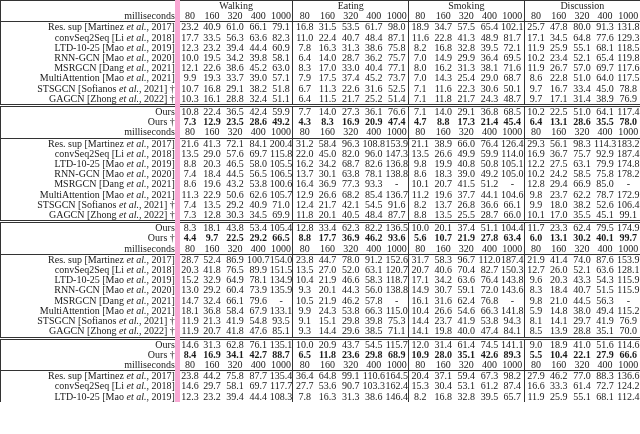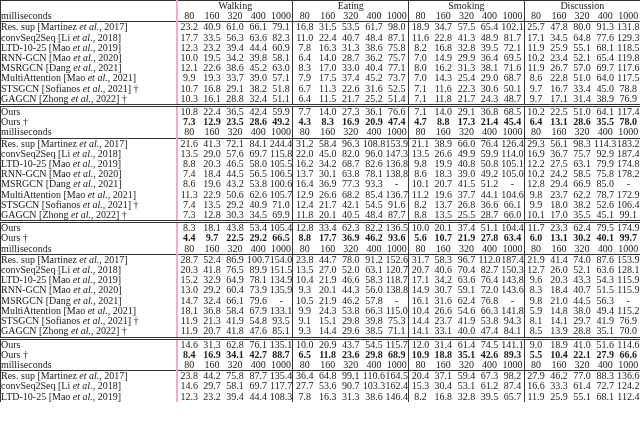--- a/index.html
+++ b/index.html
@@ -7,21 +7,21 @@
   table { border-collapse:collapse; width:640px; table-layout:fixed; font-size:10px; line-height:10.2px; }
   td, th { padding:0; text-align:center; white-space:nowrap; font-weight:normal; }
   col.method { width:176px; }
   col.v { width:23.04px; }
   .blk-top td { border-top:1px solid #333; }
   .hdr-row td { border-bottom:1px solid #333; }
   .ours-row td { border-top:1px solid #333; }
   .ours-row.dbl td { border-top:3px double #333; }
   .bold td { font-weight:bold; }
   .bold td.m { font-weight:normal;margin-top:35px; }
-  td.m { text-align:left; border-left:1px solid #333; border-right:2px solid #f9a8d4; }
+  td.m { text-align:right; border-left:1px solid #333; border-right:5px solid #f9a8d4; }
   td.sep { border-right:1px solid #333; }
   .act { text-align:center; }
   i { }
 </style>
 </head>
 <body>
 
 <table id="results-table">
   <colgroup>
     <col class="method">
@@ -329,21 +329,21 @@
         <td>320</td>
         <td>400</td>
         <td>1000</td>
       </tr>
       <tr class="">
         <td class="m">Res. sup  [Martinez <i>et al.</i>, 2017]</td>
         <td>21.6</td>
         <td>41.3</td>
         <td>72.1</td>
         <td>84.1</td>
-        <td class="sep">244.4</td>
+        <td class="sep">200.4</td>
         <td>31.2</td>
         <td>58.4</td>
         <td>96.3</td>
         <td>108.8</td>
         <td class="sep">153.9</td>
         <td>21.1</td>
         <td>38.9</td>
         <td>66.0</td>
         <td>76.4</td>
         <td class="sep">126.4</td>
@@ -750,21 +750,21 @@
         <td>20.7</td>
         <td>41.8</td>
         <td>47.6</td>
         <td class="sep">85.1</td>
         <td>9.3</td>
         <td>14.4</td>
         <td>29.6</td>
         <td>38.5</td>
         <td class="sep">71.1</td>
         <td>14.1</td>
-        <td>33.1</td>
+        <td>19.8</td>
         <td>40.0</td>
         <td>47.4</td>
         <td class="sep">84.1</td>
         <td>8.5</td>
         <td>13.9</td>
         <td>28.8</td>
         <td>35.1</td>
         <td>70.0</td>
       </tr>
       <tr class="ours-row dbl">
@@ -796,21 +796,21 @@
         <td>16.9</td>
         <td>34.1</td>
         <td>42.7</td>
         <td class="sep">88.7</td>
         <td>6.5</td>
         <td>11.8</td>
         <td>23.6</td>
         <td>29.8</td>
         <td class="sep">68.9</td>
         <td>10.9</td>
-        <td>18.8</td>
+        <td>28.0</td>
         <td>35.1</td>
         <td>42.6</td>
         <td class="sep">89.3</td>
         <td>5.5</td>
         <td>10.4</td>
         <td>22.1</td>
         <td>27.9</td>
         <td>66.6</td>
       </tr>
       <tr class="hdr-row">

